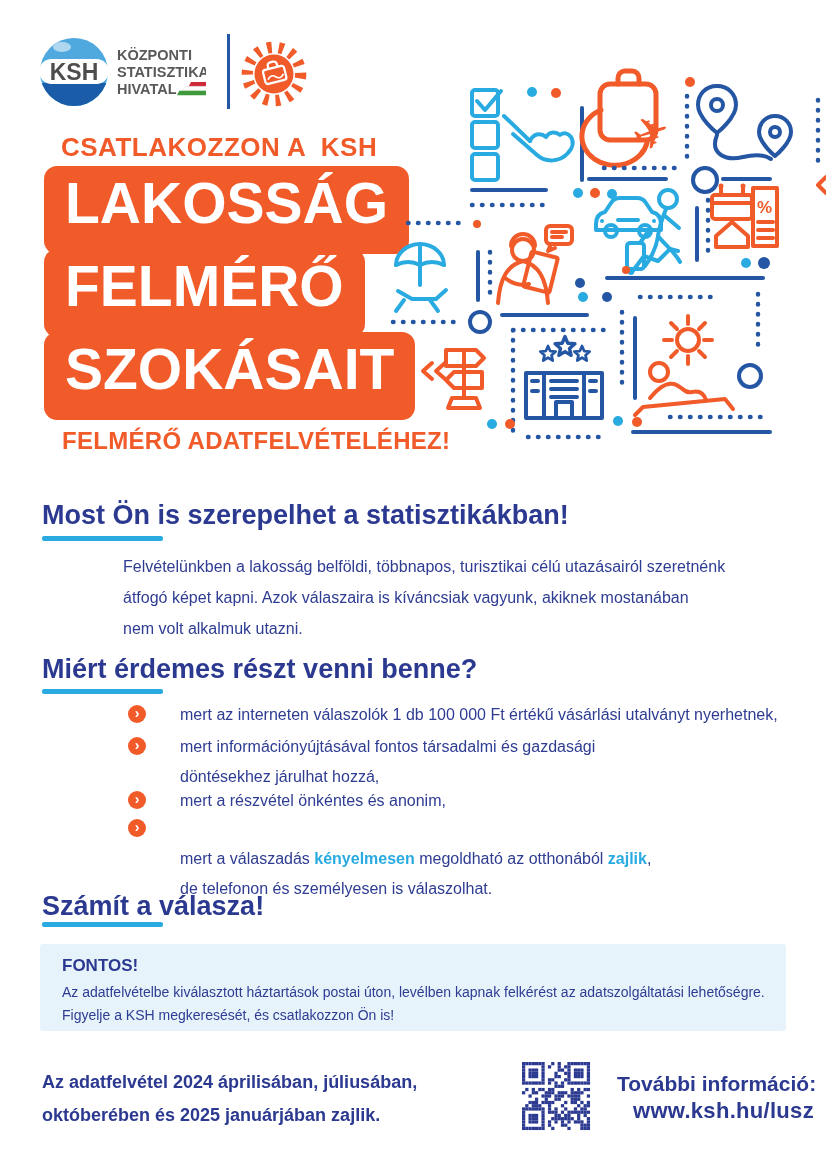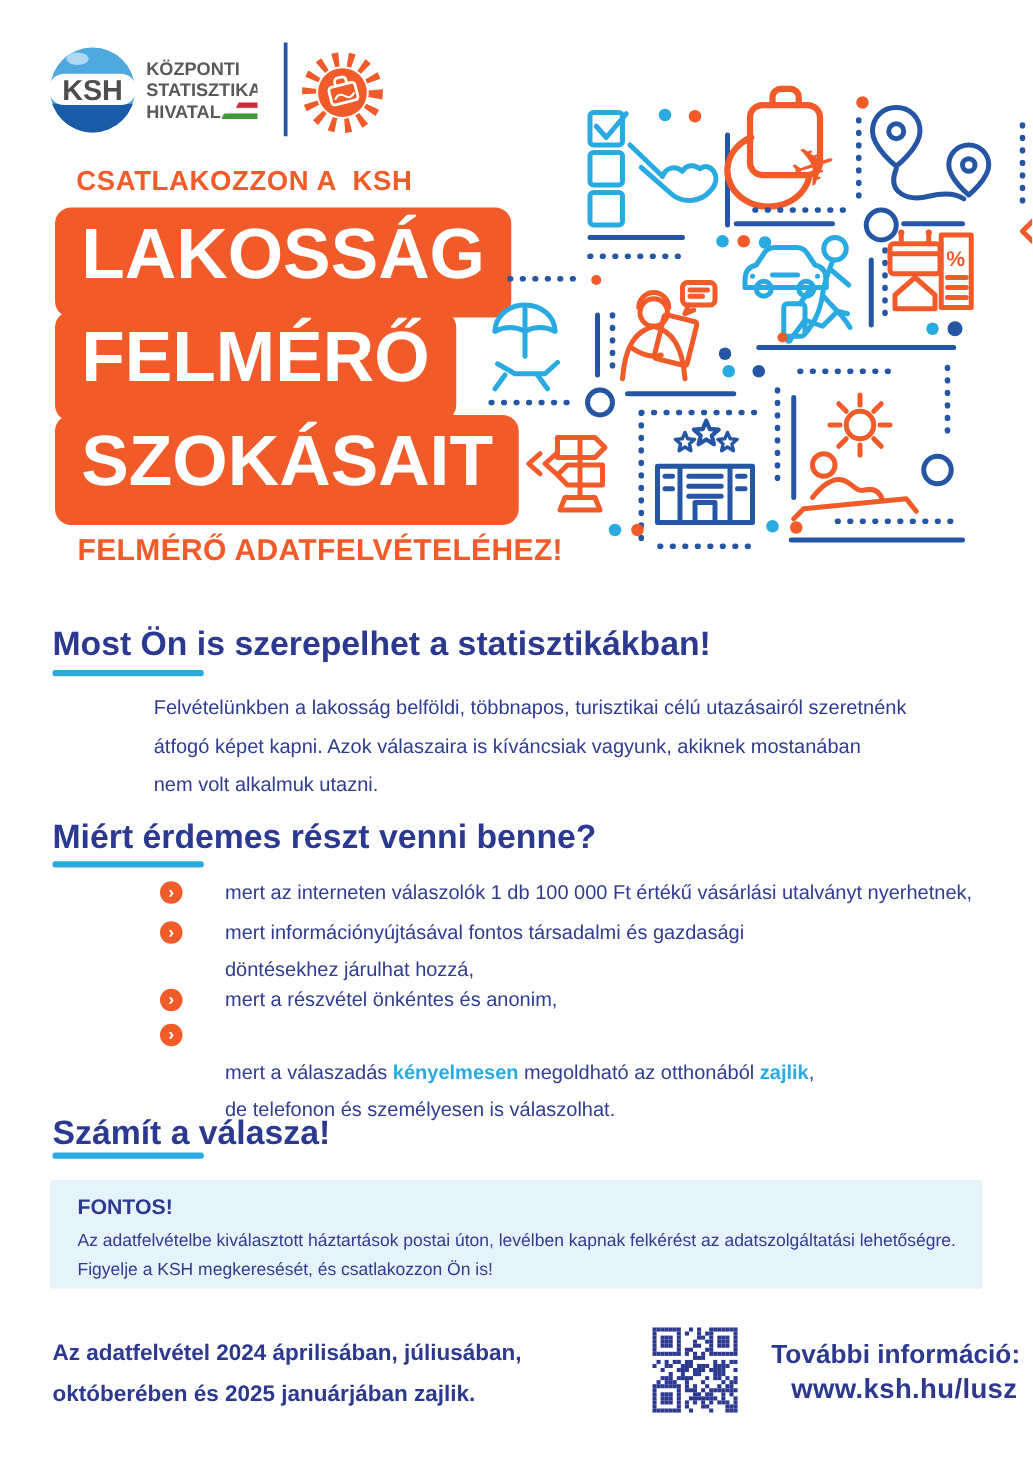--- a/index.html
+++ b/index.html
@@ -5,21 +5,21 @@
   :root{
     --or:#F15A29; --db:#2B3990; --body:#2E3C92; --lb:#29ABE2; --royal:#2456A4; --boxbg:#E7F3FB;
   }
   html,body{margin:0;padding:0;background:#fff;}
   .poster{position:relative;width:826px;height:1169px;background:#fff;overflow:hidden;
           font-family:"Liberation Sans",sans-serif;}
   .abs{position:absolute;}
   
   .divider{left:227px;top:34px;width:3px;height:75px;background:var(--royal);}
   
-  .kicker{left:61px;top:132px;font-size:22px;font-weight:bold;color:var(--or);letter-spacing:.5px;white-space:pre;}
+  .kicker{left:61px;top:132px;font-size:26px;font-weight:bold;color:var(--or);letter-spacing:.5px;white-space:pre;}
   .block{left:44px;height:88px;background:var(--or);border-radius:13px;color:#fff;
          font-size:57px;font-weight:bold;line-height:75px;padding:0 21px;display:inline-block;}
   .tagline{left:62px;top:427px;font-size:24px;font-weight:bold;color:var(--or);letter-spacing:.3px;}
   
   .h2{left:42px;font-size:27px;font-weight:bold;color:var(--db);}
   .rule{left:42px;width:121px;height:5px;background:var(--lb);border-radius:2px;}
   .body-text{left:123px;top:551px;font-size:16px;line-height:31px;color:var(--body);white-space:pre-line;}
   .bullet{position:absolute;left:128px;}
   .bicon{position:absolute;left:0;top:5px;width:18px;height:18px;border-radius:50%;background:var(--or);
          color:#fff;font-size:14px;font-weight:bold;line-height:17px;text-align:center;}

